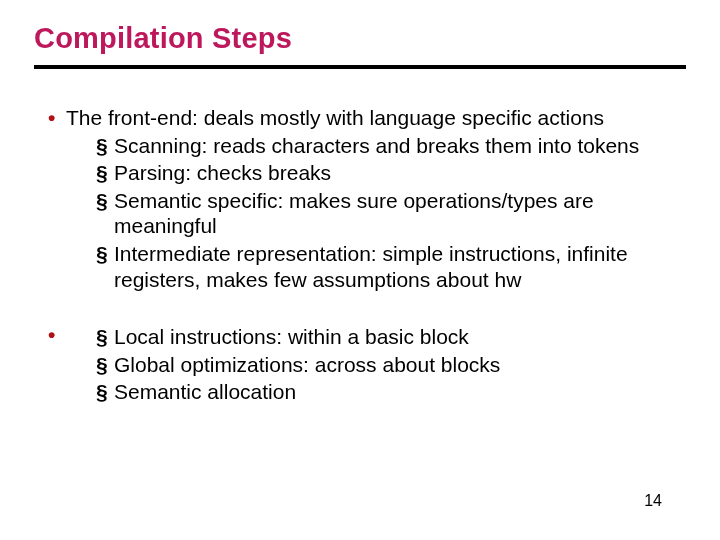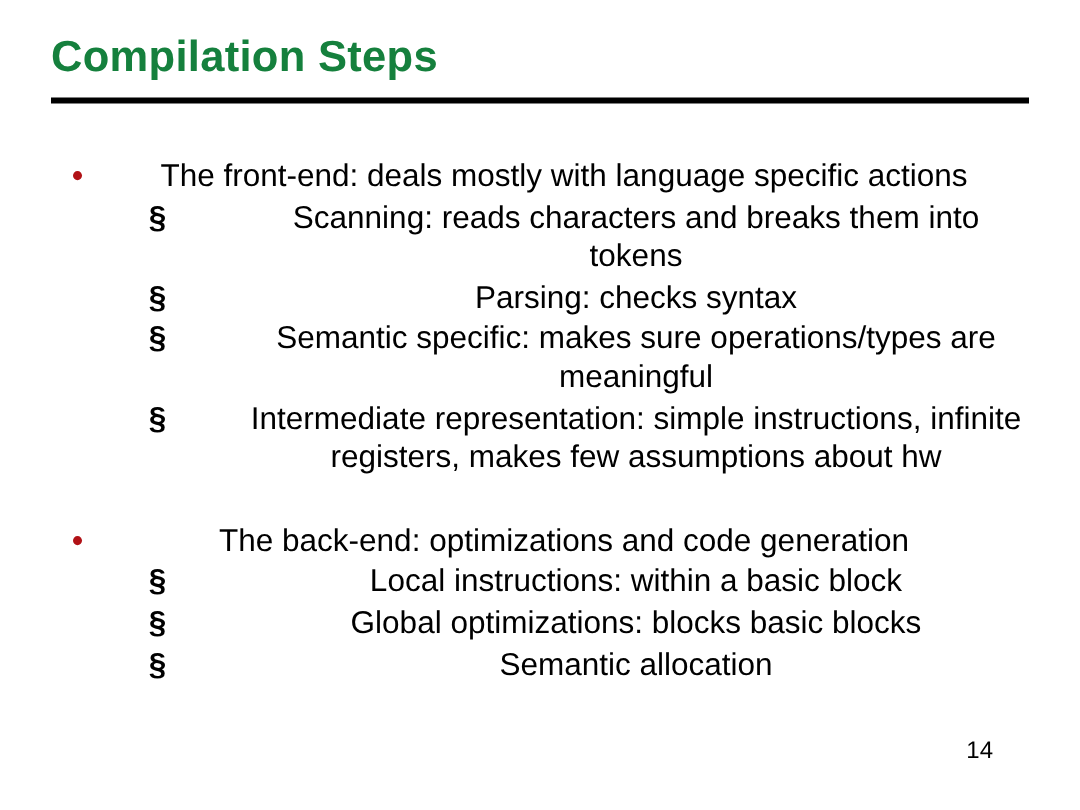--- a/index.html
+++ b/index.html
@@ -1,28 +1,28 @@
 <!DOCTYPE html>
 <html><head>
 <meta charset="utf-8">
 <style>
   * { margin: 0; padding: 0; box-sizing: border-box; }
   html, body { width: 720px; height: 540px; background: #fff; font-family: Arial, Helvetica, sans-serif; color: #000; }
   .slide { position: relative; width: 720px; height: 540px; padding: 22px 34px 0 34px; }
-  .title { color: #15803d; font-size: 29px; font-weight: bold; letter-spacing: 0.2px; }
+  .title { color: #be185d; font-size: 29px; font-weight: bold; letter-spacing: 0.2px; }
   .rule { border: none; border-top: 4px solid #000; margin-top: 10px; }
   .body { margin-top: 36px; padding-left: 14px; font-size: 21px; line-height: 1.22; }
   .top-item { display: flex; margin-bottom: 30px; }
   .top-item:last-child { margin-bottom: 0; }
   .bullet1 { color: #b11116; font-weight: bold; width: 18px; flex: 0 0 18px; }
-  .top-text-col { flex: 1; text-align: center; }
+  .top-text-col { flex: 1; }
   .sub-list { margin-top: 2px; padding-left: 30px; }
   .sub-item { display: flex; margin-top: 2px; }
   .bullet2 { width: 18px; flex: 0 0 18px; font-weight: bold; }
-  .sub-text { flex: 1; padding-left: 0; margin-left: 48px; }
+  .sub-text { flex: 1; padding-left: 0; }
   .pagenum { position: absolute; bottom: 30px; right: 58px; font-size: 16px; }
 </style>
 </head>
 <body>
 
 <div class="slide">
 
   <div class="title">Compilation Steps</div>
   <hr class="rule">
 
@@ -32,46 +32,45 @@
       <div class="bullet1">•</div>
       <div class="top-text-col">
         <span>The front-end: deals mostly with language specific actions</span>
         <div class="sub-list">
           <div class="sub-item">
             <div class="bullet2">§</div>
             <div class="sub-text">Scanning: reads characters and breaks them into tokens</div>
           </div>
           <div class="sub-item">
             <div class="bullet2">§</div>
-            <div class="sub-text">Parsing: checks syntax</div>
+            <div class="sub-text">Parsing: checks breaks</div>
           </div>
           <div class="sub-item">
             <div class="bullet2">§</div>
             <div class="sub-text">Semantic specific: makes sure operations/types are meaningful</div>
           </div>
           <div class="sub-item">
             <div class="bullet2">§</div>
             <div class="sub-text">Intermediate representation: simple instructions, infinite registers, makes few assumptions about hw</div>
           </div>
         </div>
       </div>
     </div>
 
     <div class="top-item">
       <div class="bullet1">•</div>
       <div class="top-text-col">
-        <span>The back-end: optimizations and code generation</span>
         <div class="sub-list">
           <div class="sub-item">
             <div class="bullet2">§</div>
             <div class="sub-text">Local instructions: within a basic block</div>
           </div>
           <div class="sub-item">
             <div class="bullet2">§</div>
-            <div class="sub-text">Global optimizations: blocks basic blocks</div>
+            <div class="sub-text">Global optimizations: across about blocks</div>
           </div>
           <div class="sub-item">
             <div class="bullet2">§</div>
             <div class="sub-text">Semantic allocation</div>
           </div>
         </div>
       </div>
     </div>
 
   </div>

